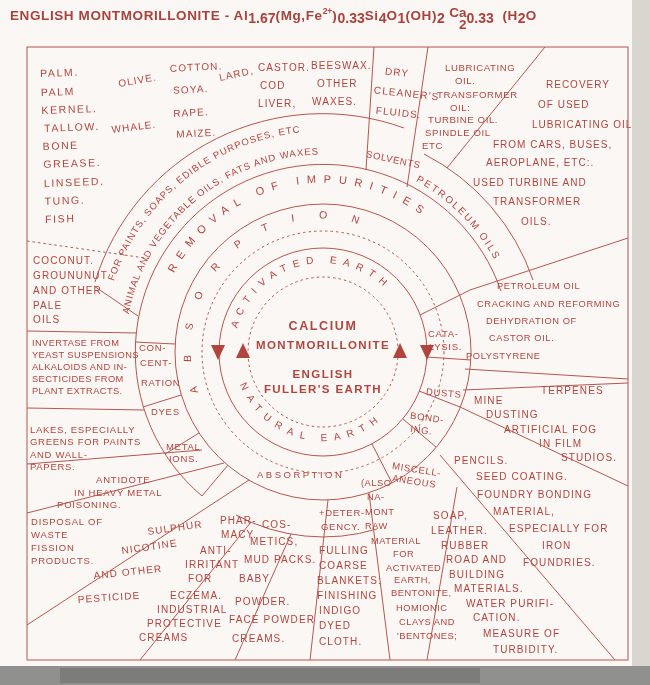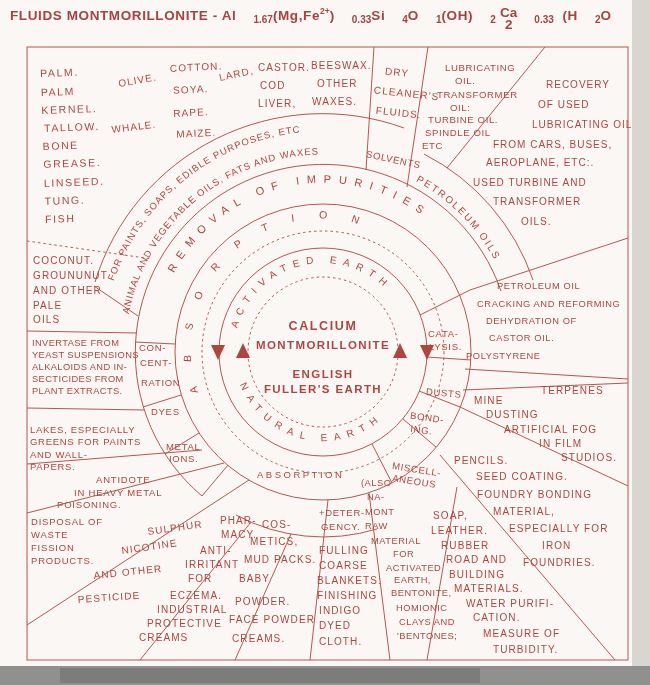--- a/index.html
+++ b/index.html
@@ -6,23 +6,23 @@
   body{
     width:650px;height:685px;position:relative;overflow:hidden;
     background:#fbf7f4;
     font-family:"Liberation Sans", sans-serif;
   }
   #formula{
     position:absolute;left:10px;top:6px;width:640px;
     font-size:13.5px;letter-spacing:.6px;color:#a8423c;
     white-space:nowrap;font-weight:bold;
   }
-  #formula sub{font-size:10px;letter-spacing:0;margin-left:17px;}
+  #formula sub{font-size:14px;letter-spacing:0;}
   #formula sup{font-size:8.5px;letter-spacing:0;}
-  .frac{display:inline-block;text-align:center;vertical-align:-9px;line-height:.85;letter-spacing:0;}
+  .frac{display:inline-block;text-align:right;vertical-align:-9px;line-height:.85;letter-spacing:0;}
   .frac .fb{display:block;}
   svg text{fill:#b0453e;}
   .t{font-size:10px;letter-spacing:1.1px;}
   .t9{font-size:9.3px;letter-spacing:.6px;}
   .t10{font-size:10px;letter-spacing:1px;}
   .t11{font-size:10.5px;letter-spacing:1.6px;}
   .ring{font-size:9.5px;letter-spacing:.7px;}
   .ctr{font-size:12.5px;letter-spacing:1.6px;font-weight:bold;}
   .ctr2{font-size:11.5px;letter-spacing:1.4px;font-weight:bold;}
   .arcA{font-size:10px;letter-spacing:6.5px;}
@@ -31,21 +31,21 @@
   .arcR{font-size:11px;letter-spacing:7.5px;}
   .arcB{font-size:9.5px;letter-spacing:1px;}
   .arcP{font-size:9.8px;letter-spacing:2px;}
   .ln{stroke:#b4574e;stroke-width:1;fill:none;}
   .lnd{stroke:#b4574e;stroke-width:1;fill:none;stroke-dasharray:2.5 3;}
 </style>
 </head>
 <body>
 
 <div id="formula">
-  <span>FLUIDS MONTMORILLONITE - Al</span><sub>1.67</sub><span>(Mg,Fe</span><sup>2+</sup><span>)</span><sub>0.33</sub><span>Si</span><sub>4</sub><span>O</span><sub>1</sub><span>(OH)</span><sub>2</sub>&nbsp;<span class="frac"><span class="fb">Ca</span><span class="fb">2</span></span><sub>0.33</sub>&nbsp;&nbsp;<span>(H</span><sub>2</sub><span>O</span>
+  <span>ENGLISH MONTMORILLONITE - Al</span><sub>1.67</sub><span>(Mg,Fe</span><sup>2+</sup><span>)</span><sub>0.33</sub><span>Si</span><sub>4</sub><span>O</span><sub>1</sub><span>(OH)</span><sub>2</sub>&nbsp;<span class="frac"><span class="fb">Ca</span><span class="fb">2</span></span><sub>0.33</sub>&nbsp;&nbsp;<span>(H</span><sub>2</sub><span>O</span>
 </div>
 
 <svg width="650" height="685" viewBox="0 0 650 685" style="position:absolute;left:0;top:0;">
   <defs>
     <path id="arcActivated" d="M235.4,336.5 A89,89 0 0 1 410.7,336.5"></path>
     <path id="arcNatural" d="M237,375 A89,89 0 0 0 409,375"></path>
     <path id="arcAbsorb" d="M205,407 A130,130 0 0 1 423,268"></path>
     <path id="arcRemoval" d="M168,286 A168,168 0 0 1 478,286"></path>
     <path id="arcOilsIn" d="M128,318 A198,198 0 0 1 347,156"></path>
     <path id="arcOilsOut" d="M112,287 A221,221 0 0 1 358,134"></path>

